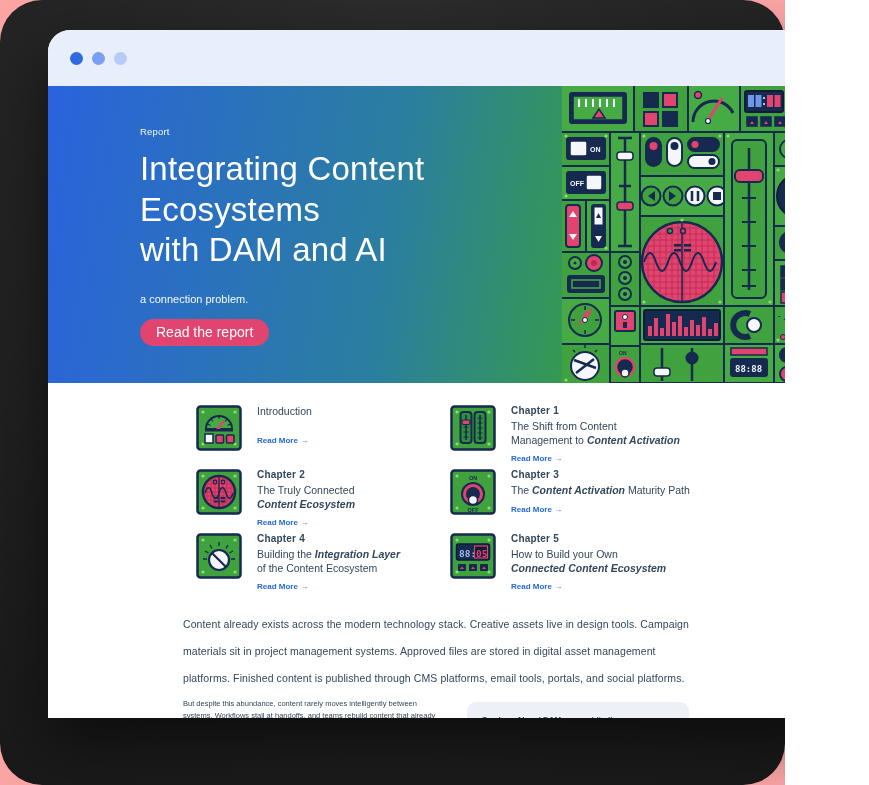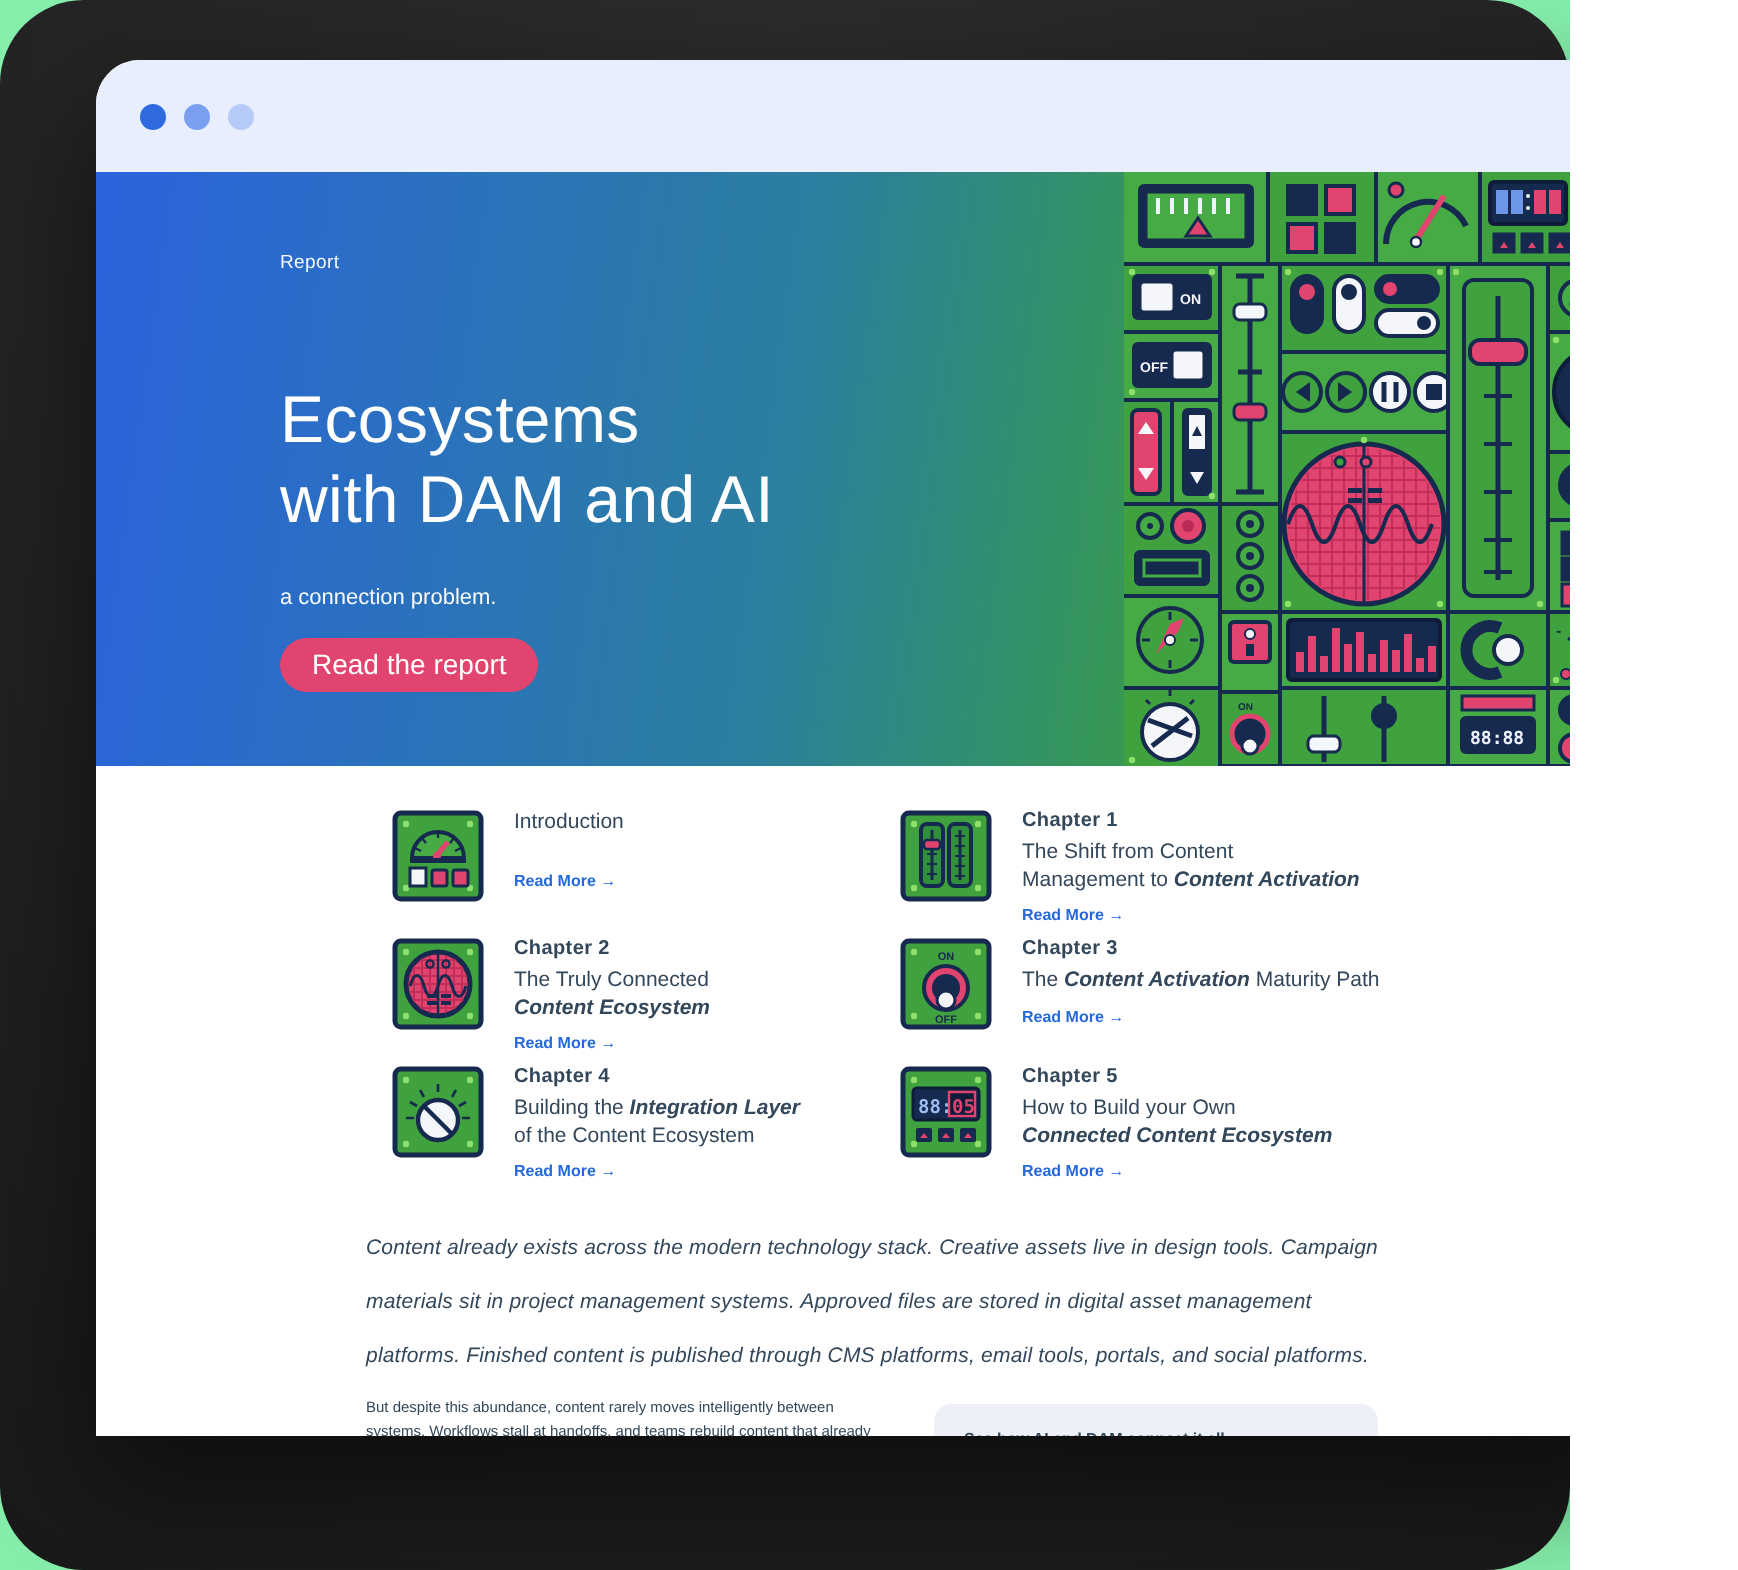--- a/index.html
+++ b/index.html
@@ -1,21 +1,21 @@
 <!DOCTYPE html>
 <html style="--accent-pink: #e0446f; --panel-green: #3fa23e; --panel-navy: #16294e; --link-blue: #2569dd; --text-slate: #33475b;"><head>
 <meta charset="utf-8">
 <style>
   :root{
     --accent-pink:#e0446f; --panel-green:#3fa23e; --panel-navy:#16294e;
     --link-blue:#2569dd; --text-slate:#33475b;
   }
   *{box-sizing:border-box; margin:0; padding:0;}
   body{font-family:"Liberation Sans", sans-serif; background:#ffffff;}
-  .canvas{position:relative; width:785px; height:785px; overflow:hidden; background:#86efac;}
+  .canvas{position:relative; width:785px; height:785px; overflow:hidden; background:#fca5a5;}
   .frame{position:absolute; inset:0; border-radius:42px;
          background:radial-gradient(120% 120% at 50% 0%, #2c2c2c 0%, #1e1e1e 70%, #181818 100%);}
   .window{position:absolute; left:48px; top:30px; width:774px; height:688px;
           border-radius:22px 22px 0 0; overflow:hidden; background:#fff;
           box-shadow:0 24px 60px rgba(0,0,0,.55);}
   .titlebar{height:56px; background:#e8eefb; display:flex; align-items:center; padding-left:22px; gap:9px;}
   .dot{width:13px; height:13px; border-radius:50%;}
   
   .hero{position:relative; height:297px; overflow:hidden;
         background:linear-gradient(98deg,#2a63dd 0%,#2b7f9e 45%,#3aa138 76%,#3fa23e 100%);}
@@ -35,21 +35,21 @@
   .ch-icon{width:46px; height:46px; flex:none; display:block;}
   .ch-label{font-size:10px; font-weight:bold; color:var(--text-slate); margin-bottom:4px; letter-spacing:.2px;}
   .ch-label:empty{display:none;}
   .ch-title{font-size:10.5px; line-height:13.5px; color:var(--text-slate); white-space:pre-line;}
   .ch-title em{font-weight:bold; }
   .ch-title em:empty{display:none;}
   .ch-read{display:inline-block; margin-top:6px; font-size:8px; font-weight:bold;
            color:var(--link-blue); text-decoration:none; cursor:pointer;}
   .chapter.intro .ch-read{margin-top:17px;}
   .p1{position:absolute; top:228px; left:135px; width:520px; font-size:10.5px;
-      line-height:27px; color:var(--text-slate); letter-spacing:.1px;font-style:italic;}
+      line-height:27px; color:var(--text-slate); letter-spacing:.1px;}
   .bottom{position:absolute; top:315px; left:135px; width:560px; height:80px;}
   .p2{width:264px; font-size:7.5px; line-height:12px; color:var(--text-slate);}
   .callout{position:absolute; left:284px; top:4px; width:222px; height:64px;
            background:#edf1f7; border-radius:9px; padding:13px 15px;
            font-size:8px; font-weight:bold; color:var(--text-slate);}
   
   .nv{fill:#16294e} .pk{fill:#e0446f} .wh{fill:#f4f6fa}
   .g1{fill:#3fa23e} .g2{fill:#46ab45} .dk{fill:#2f8f3a} .pd{fill:#b82b56}
   svg text{stroke:none; font-family:"Liberation Sans",sans-serif;}
   .mono{font-family:"DejaVu Sans Mono",monospace; font-weight:bold;}
@@ -63,21 +63,21 @@
 
       <div class="titlebar">
         <span class="dot" style="background:#2f6ae0"></span>
         <span class="dot" style="background:#7b9ff0"></span>
         <span class="dot" style="background:#b6cbf7"></span>
       </div>
 
       <div class="hero">
         <div class="hero-copy">
           <div class="eyebrow">Report</div>
-          <h1 class="hero-title"><br>
+          <h1 class="hero-title"><span>Integrating Content</span><br>
             <span>Ecosystems</span><br>
             <span>with DAM and AI</span></h1>
           <div class="hero-sub"><br>
             <span>a connection problem.</span></div>
           <button class="cta">Read the report</button>
         </div>
 
         <svg class="hero-art" viewBox="0 0 260 297" preserveAspectRatio="none">
           <rect width="260" height="297" class="g1"></rect>
           <g stroke="#16294e" stroke-width="2">

